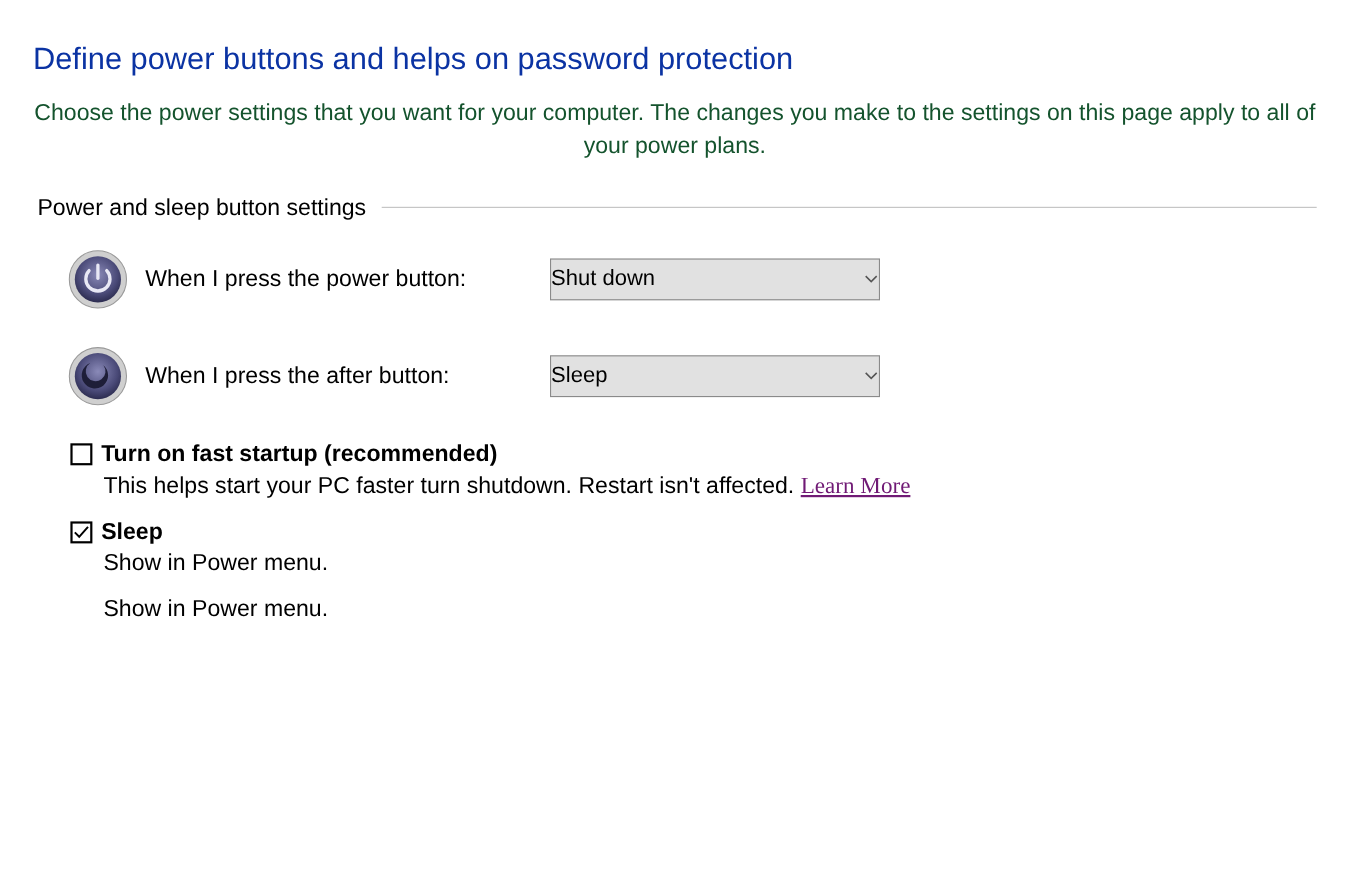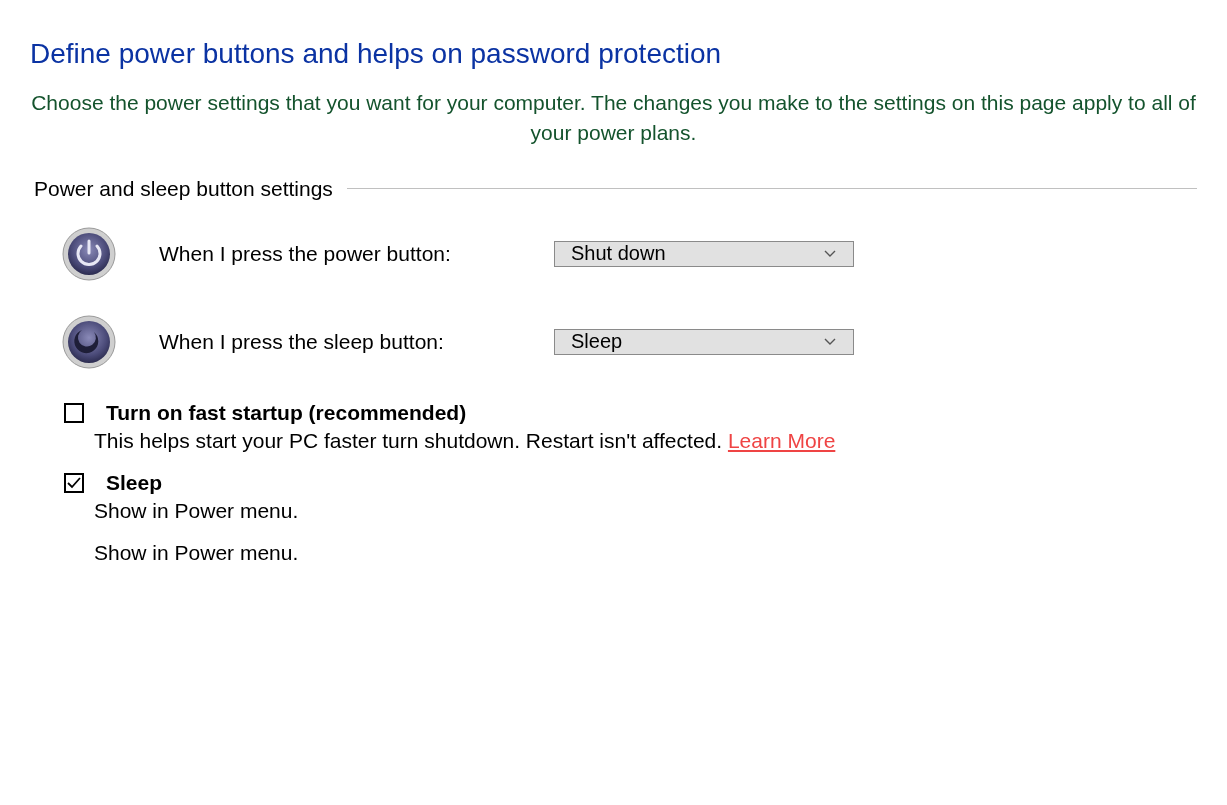--- a/index.html
+++ b/index.html
@@ -43,64 +43,63 @@
   .section-header .hline {
     flex: 1;
     border-top: 1px solid #c0c0c0;
     height: 0;
   }
 
   .setting-row {
     display: flex;
     align-items: center;
     margin: 0 0 30px 30px;
-    gap: 27px;
   }
   .icon-slot {
     width: 58px;
     height: 58px;
     display: flex;
     align-items: center;
     justify-content: center;
     margin-right: 14px;
   }
   .setting-label {
     width: 368px;
     font-size: 21px;
     color: #000;
   }
 
   .combobox {
     display: flex;
     align-items: center;
     justify-content: space-between;
     width: 300px;
-    height: 26px;
+    height: 38px;
     background: #e1e1e1;
     border: 1px solid #8a8a8a;
-    padding: 0 16px;
+    padding: 0 0;
     box-sizing: border-box;
     font-size: 20px;
     color: #000;
     user-select: none;
   }
   .combobox .chev {
     display: inline-flex;
   }
 
   .shutdown-list {
     margin-left: 34px;
   }
   .check-item {
     margin-bottom: 18px;
   }
   .check-row {
     display: flex;
     align-items: center;
-    gap: 22px;
+    gap: 8px;
   }
   .checkbox {
     width: 20px;
     height: 20px;
     border: 2px solid #000;
     box-sizing: border-box;
     display: inline-flex;
     align-items: center;
     justify-content: center;
     background: #fff;
@@ -109,23 +108,24 @@
     font-weight: 700;
     font-size: 21px;
   }
   .check-desc {
     margin-left: 30px;
     margin-top: 4px;
     font-size: 21px;
     color: #000;
   }
   .link {
-    color: #ef4444;
+    color: #701a75;
     text-decoration: underline;
     cursor: pointer;
+    font-family: Liberation Serif, serif;
   }
 </style>
 </head>
 <body>
 
 <div class="page">
 
   <div class="title">Define power buttons and helps on password protection</div>
 
   <div class="intro">Choose the power settings that you want for your computer. The changes you make to the settings on this page apply to all of your power plans.</div>
@@ -172,21 +172,21 @@
             <stop offset="0%" stop-color="#8a8ab8"></stop>
             <stop offset="70%" stop-color="#4a4a78"></stop>
             <stop offset="100%" stop-color="#2c2c50"></stop>
           </radialGradient>
         </defs>
         <circle cx="27" cy="27" r="26" fill="#cfcfcf" stroke="#9a9a9a" stroke-width="1"></circle>
         <circle cx="27" cy="27" r="21" fill="url(#gSlp)"></circle>
         <path d="M32 17 A12 12 0 1 1 20 15 A9 9 0 1 0 32 17 Z" fill="#1e1e38"></path>
       </svg>
     </div>
-    <div class="setting-label">When I press the sleep button:</div>
+    <div class="setting-label">When I press the after button:</div>
     <div class="combobox">
       <span>Sleep</span>
       <span class="chev">
         <svg width="14" height="14" viewBox="0 0 14 14">
             <path d="M2 4 L7 9 L12 4" fill="none" stroke="#555" stroke-width="1.4"></path>
           </svg>
       </span>
     </div>
   </div>
 

